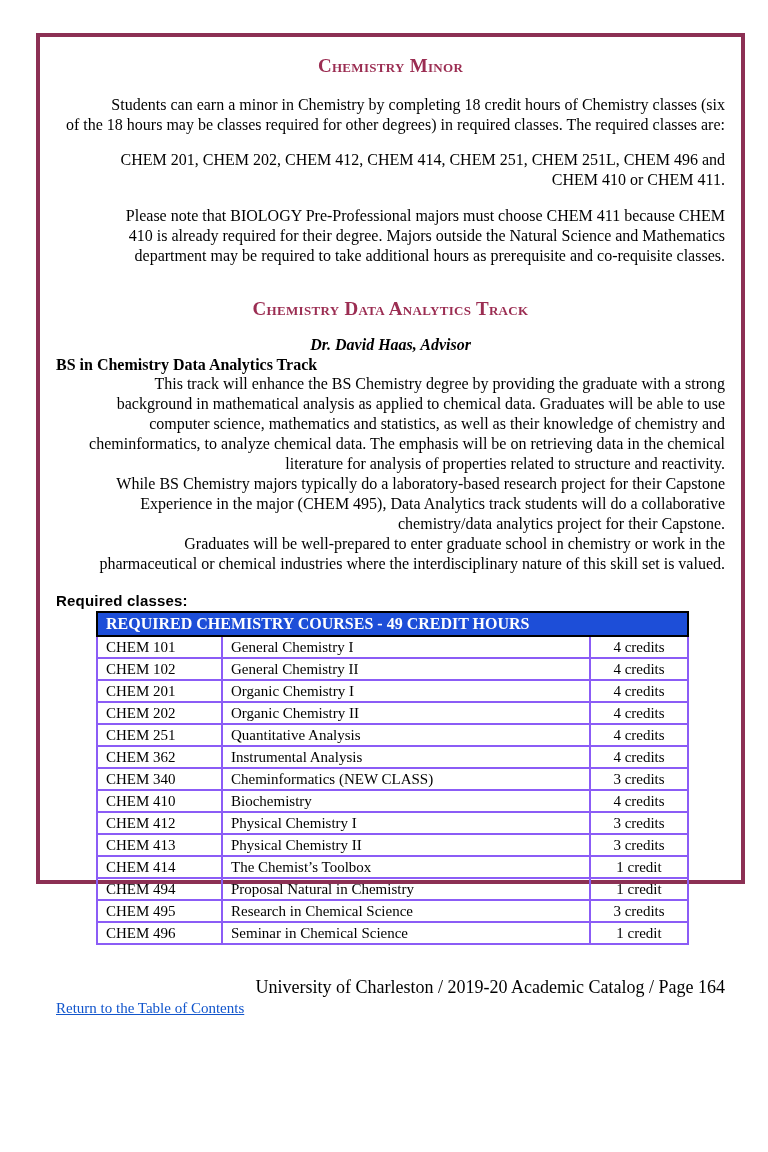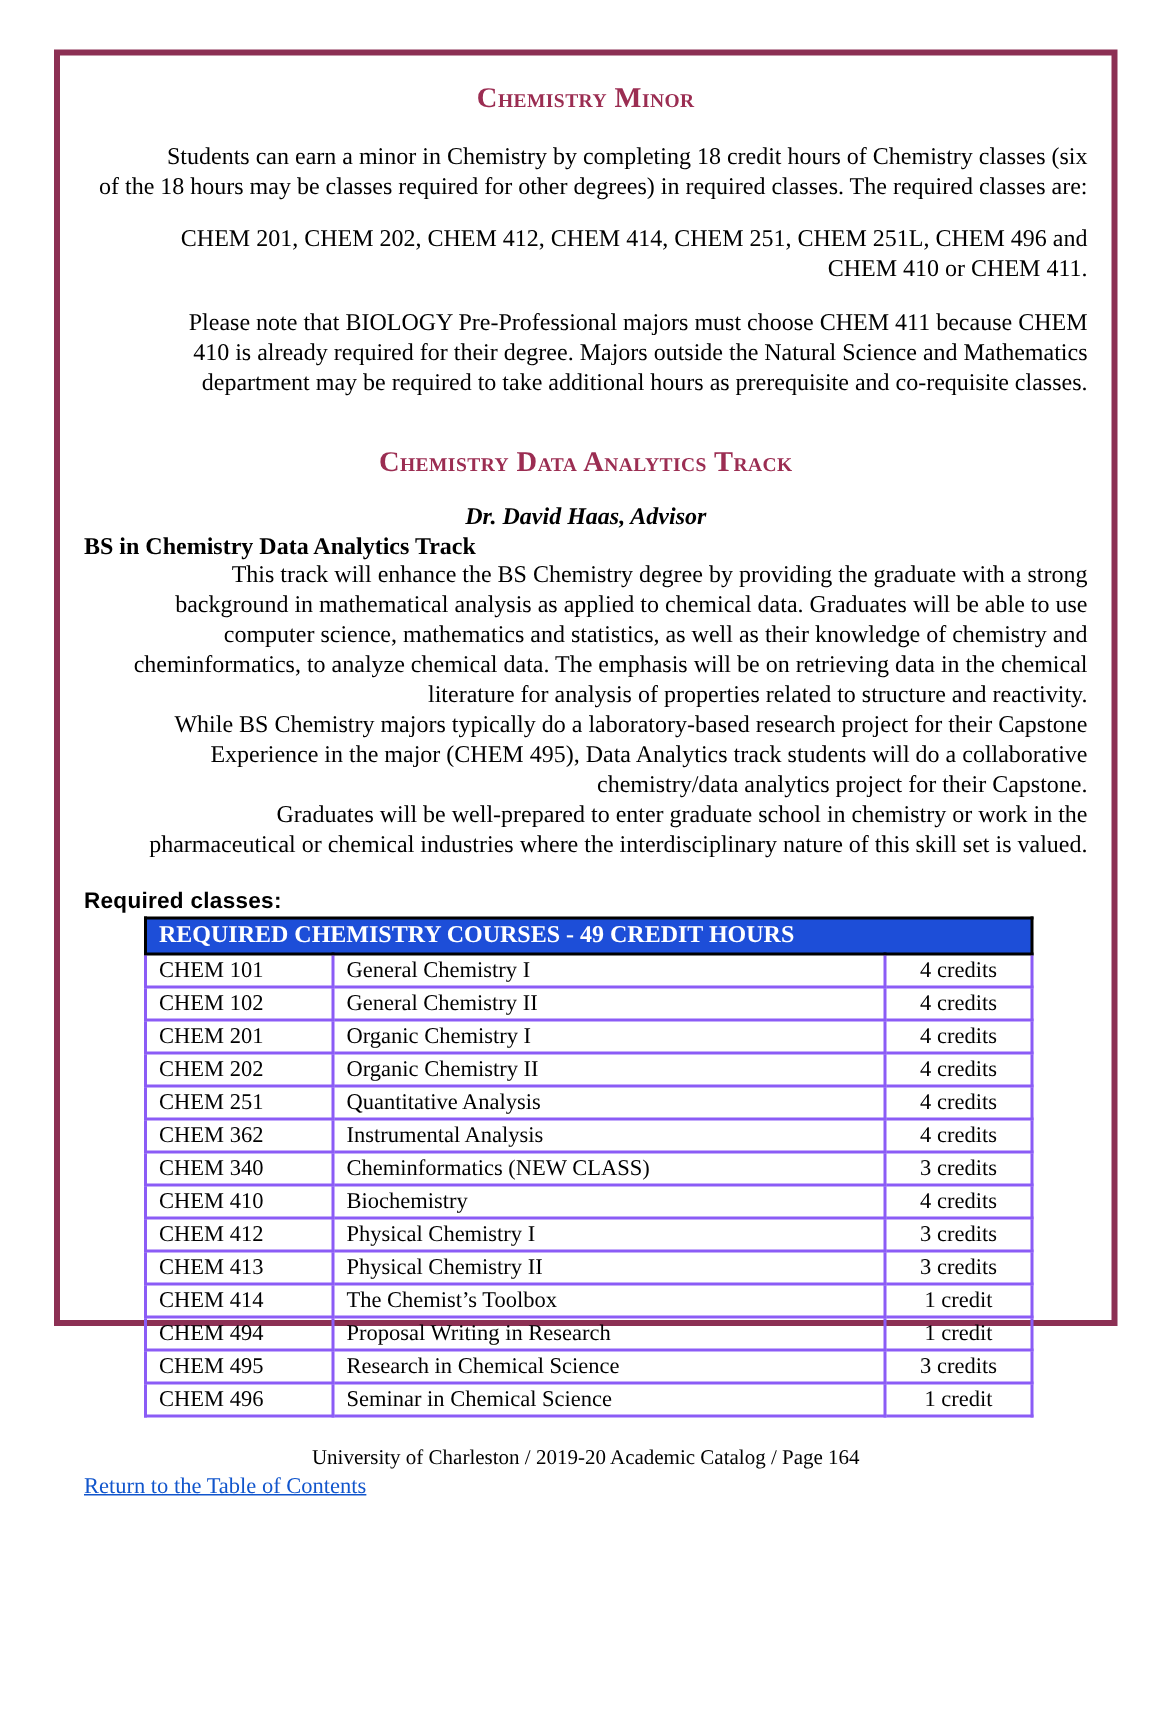--- a/index.html
+++ b/index.html
@@ -92,23 +92,23 @@
     padding: 1px 8px;
     height: 18px;
     white-space: nowrap;
     overflow: hidden;
   }
   table.courses td.credits {
     text-align: center;
     padding: 1px 2px;
   }
   .footer {
-    margin-top: 20px;
-    text-align: center;
-    font-size: 14px;
+    margin-top: 32px;
+    text-align: right;
+    font-size: 18px;
   }
   .footer-link-line {
     text-align: left;
     font-size: 15px;
     margin-top: 2px;
   }
   .footer-link {
     color: #1155CC;
     text-decoration: underline;
     cursor: pointer;
@@ -204,21 +204,21 @@
             <td>Physical Chemistry II</td>
             <td class="credits">3 credits</td>
           </tr>
         <tr>
             <td>CHEM 414</td>
             <td>The Chemist’s Toolbox</td>
             <td class="credits">1 credit</td>
           </tr>
         <tr>
             <td>CHEM 494</td>
-            <td>Proposal Writing in Research</td>
+            <td>Proposal Natural in Chemistry</td>
             <td class="credits">1 credit</td>
           </tr>
         <tr>
             <td>CHEM 495</td>
             <td>Research in Chemical Science</td>
             <td class="credits">3 credits</td>
           </tr>
         <tr>
             <td>CHEM 496</td>
             <td>Seminar in Chemical Science</td>

